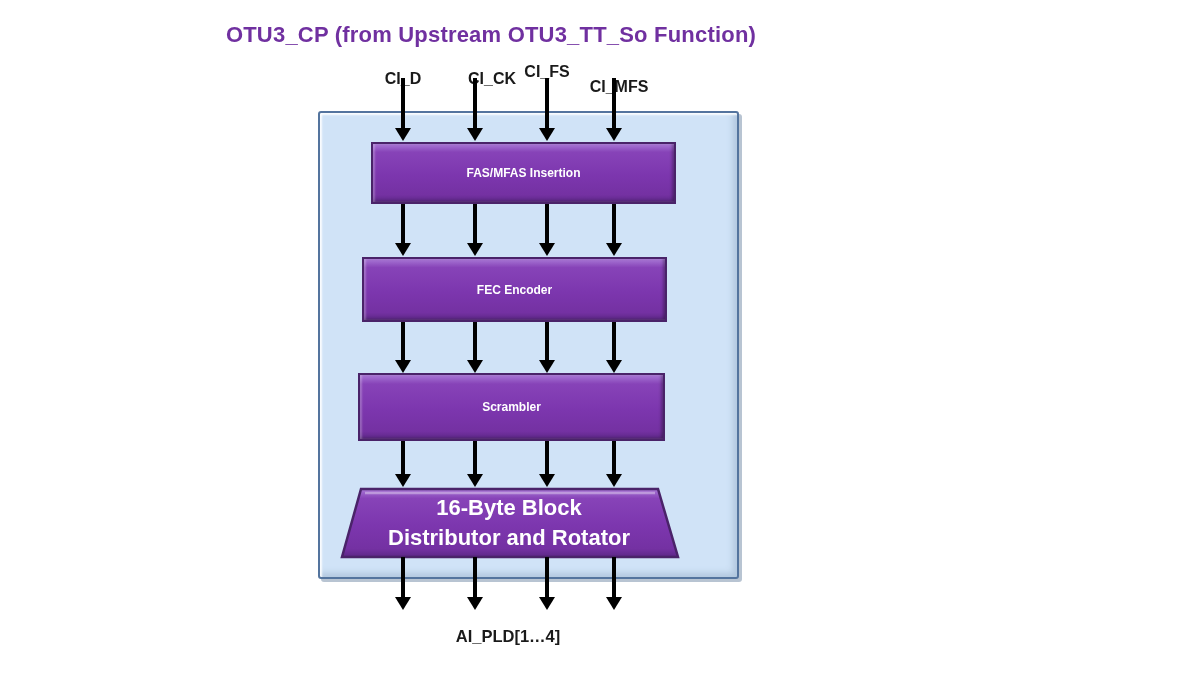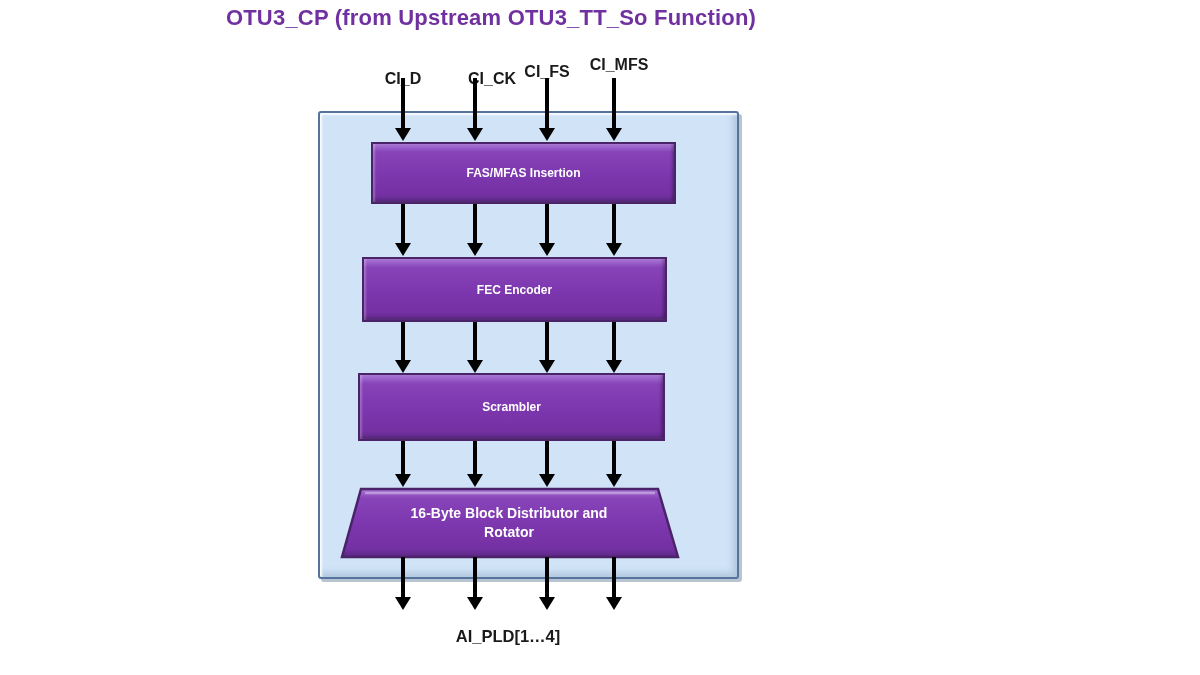--- a/index.html
+++ b/index.html
@@ -17,36 +17,36 @@
   }
   .title {
     position: absolute;
     text-align: center;
     font-weight: bold;
     font-size: 22px;
     color: #7030A0;
     letter-spacing: 0.2px;
     white-space: nowrap;
   }
-  .title.top { left: 91px; width: 800px; top: 5px; }
+  .title.top { left: 91px; width: 800px; top: 22px; }
   .title.bottom { left: 102px; width: 800px; top: 634px; }
 
   .signal-label {
     position: absolute;
     text-align: center;
     font-weight: bold;
     font-size: 16px;
     color: #1a1a1a;
     white-space: nowrap;
     margin-top: 16px;
   }
   .i1 { left: 363px; width: 80px; top: 54px; }
   .i2 { left: 436px; width: 80px; top: 54px; text-align: right; }
   .i3 { left: 507px; width: 80px; top: 47px; }
-  .i4 { left: 577px; width: 84px; top: 40px; }
+  .i4 { left: 577px; width: 84px; top: 62px; }
   .out-label { left: 408px; width: 200px; top: 611px; font-size: 16.5px; }
 
   .container-box {
     position: absolute;
     left: 318px; top: 111px;
     width: 417px; height: 464px;
     background: #D0E3F7;
     border: 2px solid #54749E;
     border-radius: 3px;
     box-shadow: 3px 3px 0 rgba(137,157,180,0.6),
@@ -82,21 +82,21 @@
   .trap-label {
     position: absolute;
     left: 387px; top: 488px;
     width: 244px; height: 69px;
     display: flex;
     align-items: center;
     justify-content: center;
     text-align: center;
     color: #ffffff;
     font-weight: bold;
-    font-size: 14px;
+    font-size: 22px;
     line-height: 1.35;
     z-index: 4;
   }
 
   .arrow {
     position: absolute;
     width: 16px;
     z-index: 5;
   }
   .arrow .stem {

